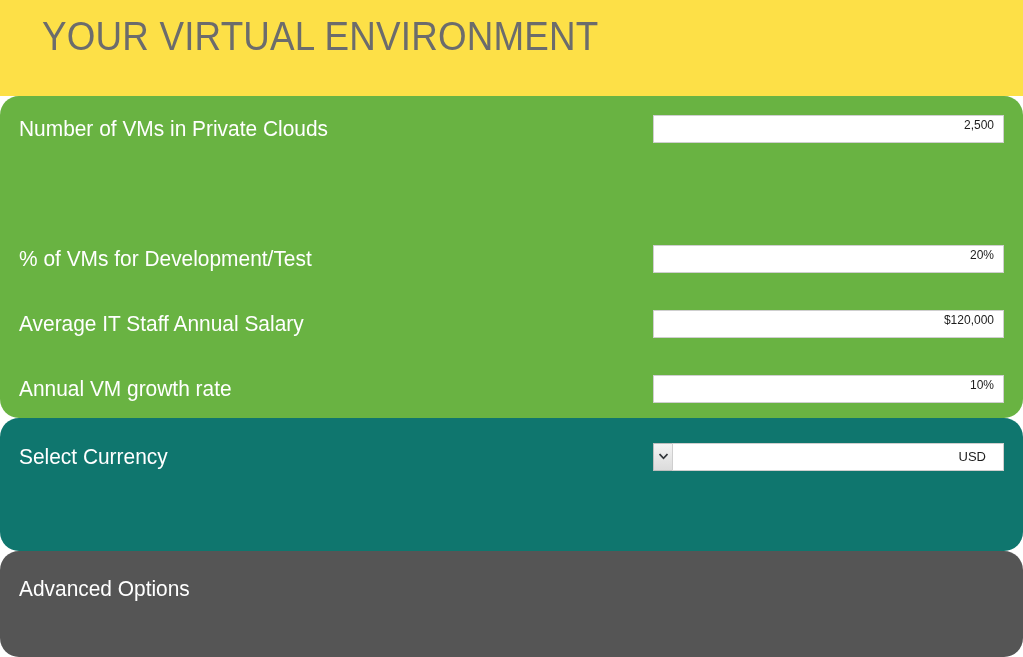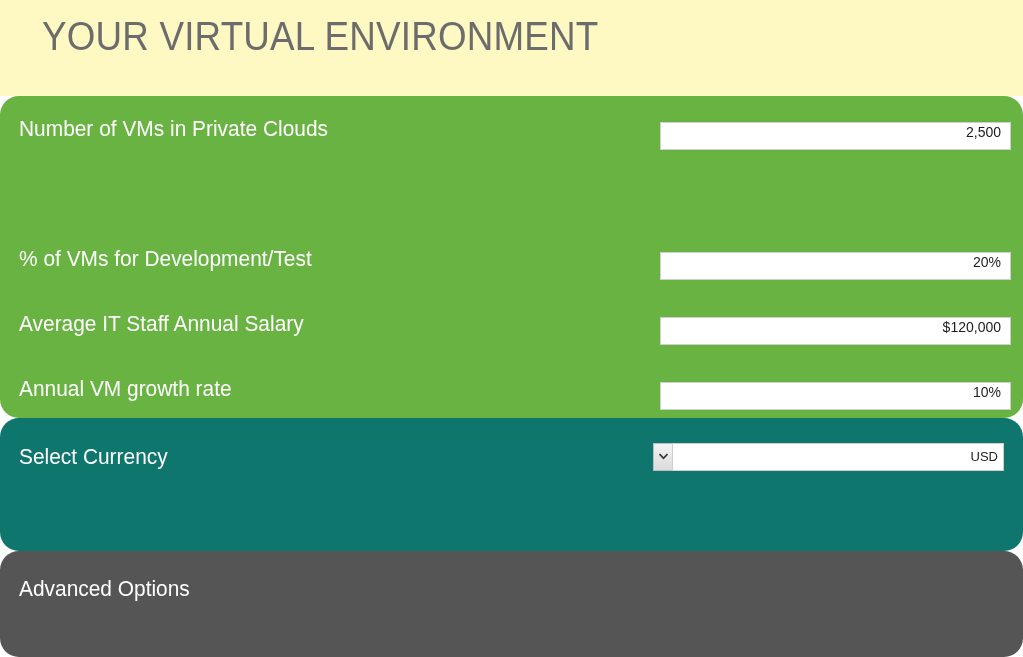--- a/index.html
+++ b/index.html
@@ -22,21 +22,21 @@
     background: #ffffff;
   }
 
   
   .header {
     position: absolute;
     left: 0;
     top: 0;
     width: 1023px;
     height: 96px;
-    background: #fef9c3;
+    background: #fde047;
     box-sizing: border-box;
   }
   .page-title {
     position: absolute;
     left: 42px;
     top: 12px;
     font-size: 40px;
     line-height: 48px;
     font-weight: 400;
     letter-spacing: 0.2px;
@@ -96,27 +96,27 @@
     top: 50%;
     transform: translateY(-50%);
     width: 351px;
     height: 28px;
   }
   .text-field {
     box-sizing: border-box;
     display: block;
     width: 100%;
     height: 28px;
-    margin: 7px;
+    margin: 0;
     padding: 0 9px 8px 6px;
     background: #ffffff;
     border: 1px solid #cfcfcf;
     border-radius: 0;
     font-family: "Liberation Sans", sans-serif;
-    font-size: 14px;
+    font-size: 12px;
     line-height: 26px;
     color: #1c1c1c;
     text-align: right;
     outline: none;
   }
 
   
   .select-wrap {
     position: absolute;
     left: 653px;
@@ -144,21 +144,21 @@
     display: block;
     width: 9px;
     height: 9px;
   }
   .select-display {
     box-sizing: border-box;
     flex: 1 1 auto;
     height: 28px;
     background: #ffffff;
     border: 1px solid #cfcfcf;
-    padding: 0 5px 0 6px;
+    padding: 0 17px 0 6px;
     font-size: 13px;
     line-height: 26px;
     color: #1c1c1c;
     text-align: right;
     white-space: nowrap;
     overflow: hidden;
   }
 
   
   .footer-heading {

